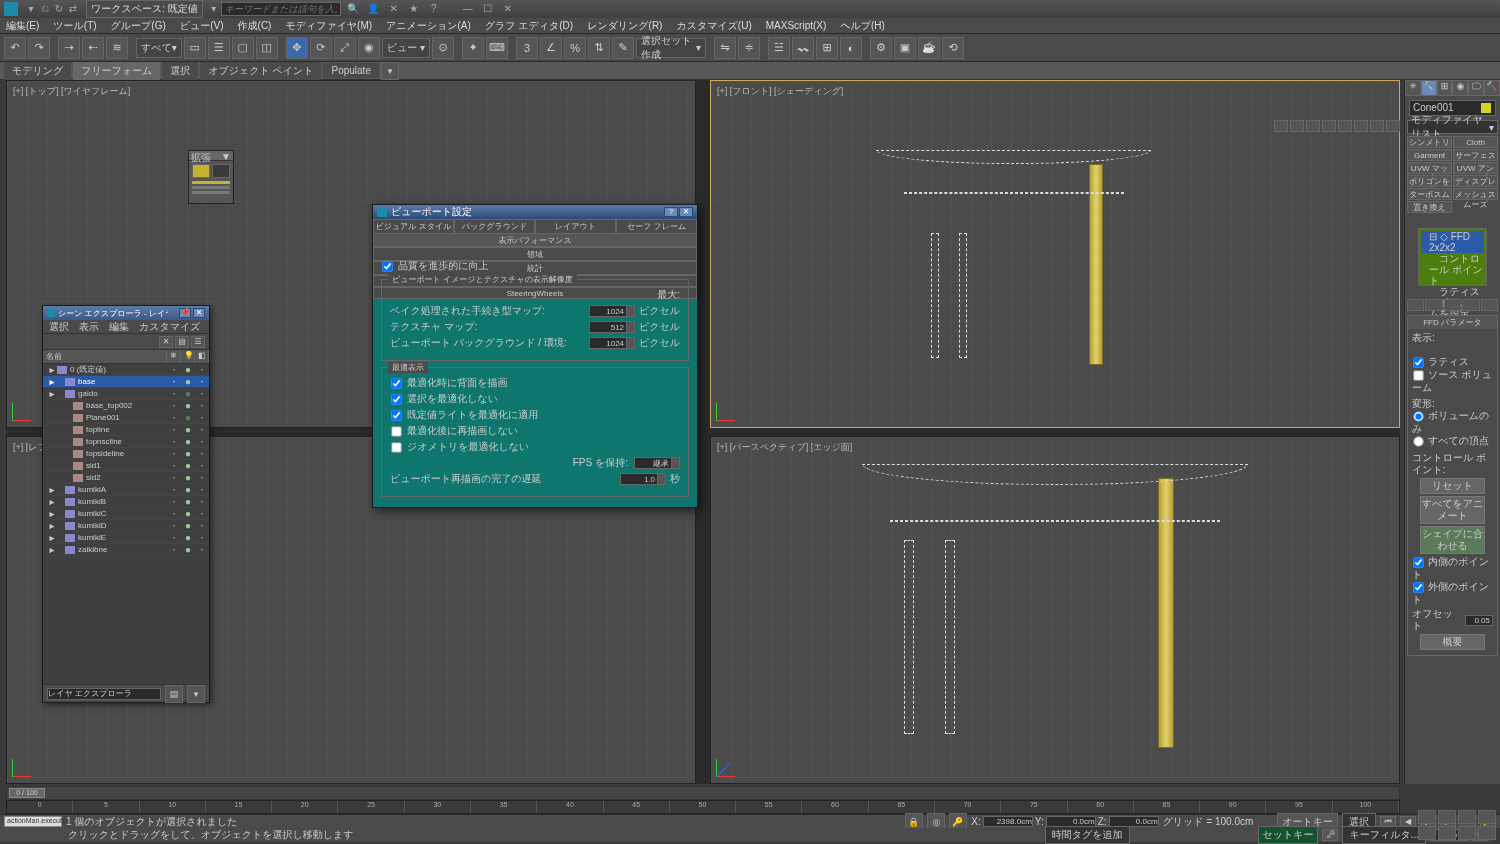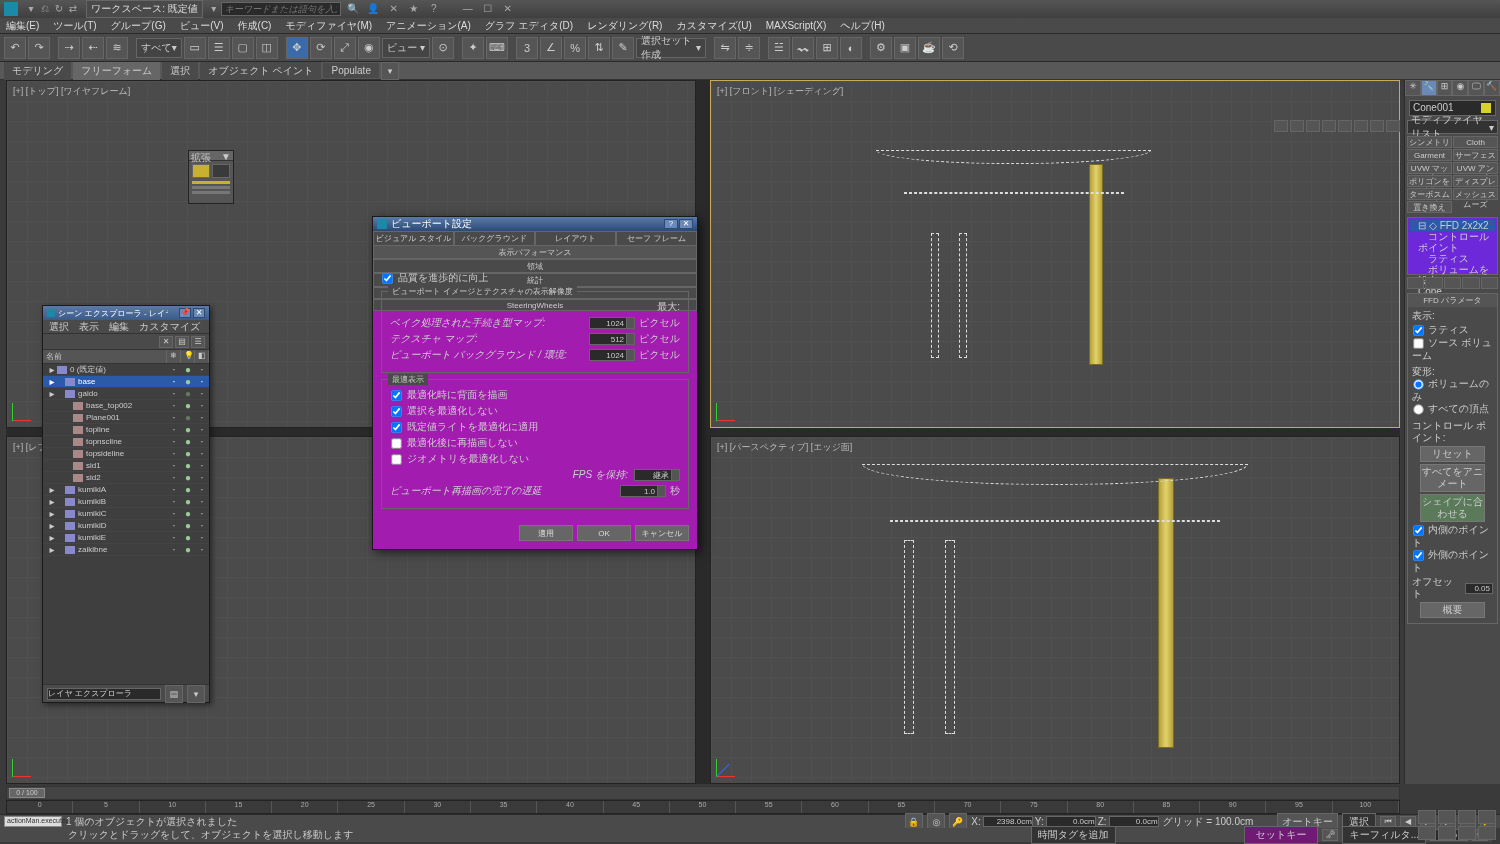--- a/index.html
+++ b/index.html
@@ -45,21 +45,21 @@
 
 
 .cmdpanel { position: absolute; top: 80px; right: 0; width: 96px; bottom: 60px; background: #4a4a4a; border-left: 1px solid #2a2a2a; display:flex; flex-direction:column; }
 .cmdtabs { display:flex; height:16px; }
 .cmdtabs .ct { flex:1; background:#555; border:1px solid #666; text-align:center; font-size:9px; }
 .cmdname { height:16px; background:#2a2a2a; border:1px solid #666; margin:2px; padding:1px 3px; color:#ccc;}
 .cmdswatch { width:10px; height:10px; background:#d6d22a; float:right; margin:1px;}
 .moddrop { height:14px; background:#333; border:1px solid #666; margin:0 2px; padding:0 3px; display:flex; align-items:center; justify-content:space-between;}
 .modbtns { display:grid; grid-template-columns:1fr 1fr; gap:1px; margin:2px;}
 .modbtns div { background:#555; border:1px solid #666; text-align:center; padding:1px 0; font-size:8px; height:12px; line-height:10px;}
-.modstack { margin:2px; background:#6d28d9; border:1px solid #666; height:58px; padding:2px; font-size:8px; line-height:11px;}
+.modstack { margin:13px; background:#4d7c0f; border:1px solid #666; height:58px; padding:2px; font-size:8px; line-height:11px;}
 .modstack .mi { color:#ccc; padding-left:8px;}
 .modstackbtns { display:flex; gap:1px; margin:0 2px;}
 .modstackbtns div { flex:1; height:12px; background:#555; border:1px solid #666;}
 .rollout { margin:4px 2px; border:1px solid #666;}
 .rollout .rh { background:#555; text-align:center; padding:1px 0; font-size:8px;}
 .rollout .rb { padding:3px 4px; font-size:8px; line-height:12px;}
 .rollout .rb label{ display:block;}
 .rollout .rb input[type=checkbox],.rollout .rb input[type=radio]{ margin-right:3px; vertical-align:middle; transform:scale(.8);}
 .rbtn { display:block; margin:2px auto; width:80%; background:#666; border:1px solid #777; text-align:center; padding:1px 0;}
 .spin { display:inline-flex; align-items:center; }
@@ -82,35 +82,35 @@
 .se-row .exp{ width:10px; text-align:center;}
 .se-row .ico{ width:10px; height:8px; background:#a88; margin-right:3px;}
 .se-row .ico.t{ background:#88c;}
 .se-row .name{ flex:1; font-size:8px;}
 .se-row .d{ width:14px; text-align:center;}
 .se-row .bulb{ color:#9c9;}
 .se-foot { height:18px; border-top:1px solid #333; display:flex; align-items:center; padding:0 4px; gap:4px;}
 .se-foot input{ flex:1; height:12px; background:#2a2a2a; border:1px solid #666; color:#ccc; font-size:8px;}
 
 
-.dialog { position: absolute; top: 216px; left: 372px; width: 326px; background: #a21caf; border: 1px solid #1a1a1a; box-shadow: 3px 3px 10px rgba(0,0,0,.6);}
+.dialog { position: absolute; top: 204px; left: 372px; width: 326px; background: #0f766e; border: 1px solid #1a1a1a; box-shadow: 3px 3px 10px rgba(0,0,0,.6);}
 .dlg-title { height:14px; background: linear-gradient(#5c7aa8,#2a4a78); color:#fff; display:flex; align-items:center; padding:0 4px; justify-content:space-between;}
 .dlg-title .ico{ width:10px; height:10px; background:#1a8aa8; margin-right:4px;}
 .dlg-title .wc{ display:flex; gap:1px;}
 .dlg-title .wc span{ width:14px; height:10px; background:#6a88b8; border:1px solid #2a4a78; text-align:center; line-height:8px; font-size:8px;}
 .dlg-tabs1 { height:14px; display:flex; background:#444;}
 .dlg-tabs1 div{ flex:1; text-align:center; border:1px solid #666; border-bottom:none; font-size:8px; padding-top:1px; background:#4a4a4a;}
 .dlg-tabs2 { height:14px; display:flex; background:#444;flex-direction:column;}
 .dlg-tabs2 div{ flex:1; text-align:center; border:1px solid #666; font-size:8px; padding-top:1px; background:#4a4a4a;}
 .dlg-tabs2 div.active{ background:#555;}
 .dlg-body { padding: 10px 8px 4px 8px; }
 .dlg-group { border:1px solid #666; padding:6px 8px 8px 8px; margin-bottom:6px; position:relative;}
 .dlg-group .gl{ position:absolute; top:-6px; left:6px; background:#4a4a4a; padding:0 4px; font-size:8px;}
 .dlg-row { display:flex; align-items:center; margin:2px 0; font-size:8px;}
-.dlg-row .lbl{ flex:1;font-style:italic;}
+.dlg-row .lbl{ flex:1;}
 .dlg-row .val{ display:flex; align-items:center; gap:4px;}
 .spinner{ display:inline-flex;}
 .spinner input{ width:38px; height:12px; background:#2a2a2a; border:1px solid #666; color:#ccc; font-size:8px; text-align:right; padding-right:2px;}
 .spinner .sb{ width:8px; height:12px; background:#555; border:1px solid #666; border-left:none;}
 .dlg-2col { display:flex; gap:6px;}
 .dlg-2col .dlg-group{ flex:1;}
 .chk{ margin-right:4px; transform:scale(.8); vertical-align:middle;}
 .slider-track{ height:4px; background:#2a2a2a; border:1px solid #666; position:relative; margin:4px 2px;}
 .slider-thumb{ position:absolute; left:0; top:-4px; width:6px; height:10px; background:#888; border:1px solid #aaa;}
 .pathbox{ width:100%; height:12px; background:#2a2a2a; border:1px solid #666; color:#aaa; font-size:7px; padding:0 2px; margin-top:4px; overflow:hidden; white-space:nowrap;}
@@ -608,25 +608,20 @@
         <div class="dlg-row">
             <span class="lbl">ビューポート再描画の完了の遅延</span>
             <span class="val"><span class="spinner">
                 <input value="1.0" style="">
                 <span class="sb"></span>
               </span>秒</span>
           </div>
       </div>
     </div>
   </div>
-  <div class="dlg-btns">
-    <button>適用</button>
-    <button>OK</button>
-    <button>キャンセル</button>
-  </div>
 </div>
 
 <div class="cmdpanel">
   <div class="cmdtabs">
     <div class="ct">✳</div>
     <div class="ct" style="background:#6a88b8">🔧</div>
     <div class="ct">⊞</div>
     <div class="ct">◉</div>
     <div class="ct">🖵</div>
     <div class="ct">🔨</div>
@@ -662,21 +657,21 @@
     <div></div>
     <div></div>
     <div></div>
     <div></div>
     <div></div>
   </div>
 
   <div class="rollout">
     <div class="rh">FFD パラメータ</div>
     <div class="rb">
-      <div style="margin-bottom:2px">表示:</div>
+      <div style="margin-bottom:12px">表示:</div>
       <label><input type="checkbox" checked="" style=""><span>ラティス</span></label>
       <label><input type="checkbox" style=""><span>ソース ボリューム</span></label>
       <div style="margin-top:4px">変形:</div>
       <label><input type="radio" name="df" checked="" style=""><span>ボリュームのみ</span></label>
       <label><input type="radio" name="df" style=""><span>すべての頂点</span></label>
       <div style="margin-top:4px">コントロール ポイント:</div>
       <div class="rbtn">リセット</div>
       <div class="rbtn">すべてをアニメート</div>
       <div class="rbtn" style="background:#5a7a5a">シェイプに合わせる</div>
       <label><input type="checkbox" checked="" style=""><span>内側のポイント</span></label>
@@ -746,21 +741,21 @@
   <span class="plbtn">⏭</span>
   <span class="plbtn">🔑</span>
 </div>
 
 <div class="status2">
   <span style="width:60px"></span>
   <span class="msg">クリックとドラッグをして、オブジェクトを選択し移動します</span>
   <span style="flex:1"></span>
   <span style="background:#333;border:1px solid #666;padding:1px 6px">時間タグを追加</span>
   <span style="width:120px"></span>
-  <span style="background:#701a75;border:1px solid #666;padding:1px 11px">セットキー</span>
+  <span style="background:#14532d;border:1px solid #666;padding:1px 4px">セットキー</span>
   <span class="plbtn">🗝</span>
   <span style="background:#333;border:1px solid #666;padding:1px 6px">キーフィルタ...</span>
   <span class="spinner">
       <input style="width: 30px;" value="0">
       <span class="sb"></span>
     </span>
   <span class="plbtn">⏱</span>
 </div>
 
 <div class="vp-ctrl">

